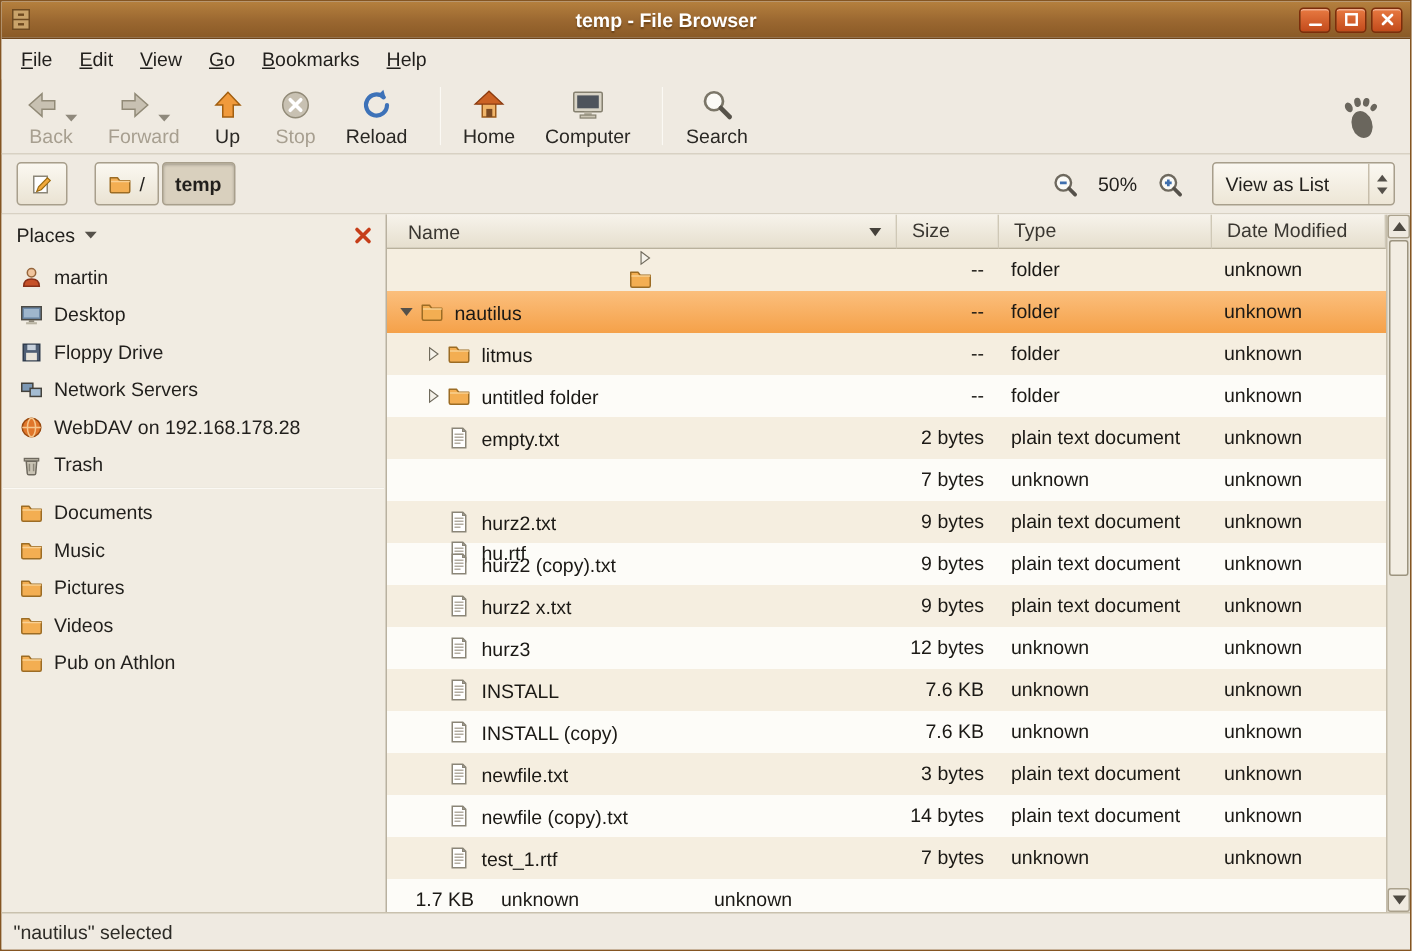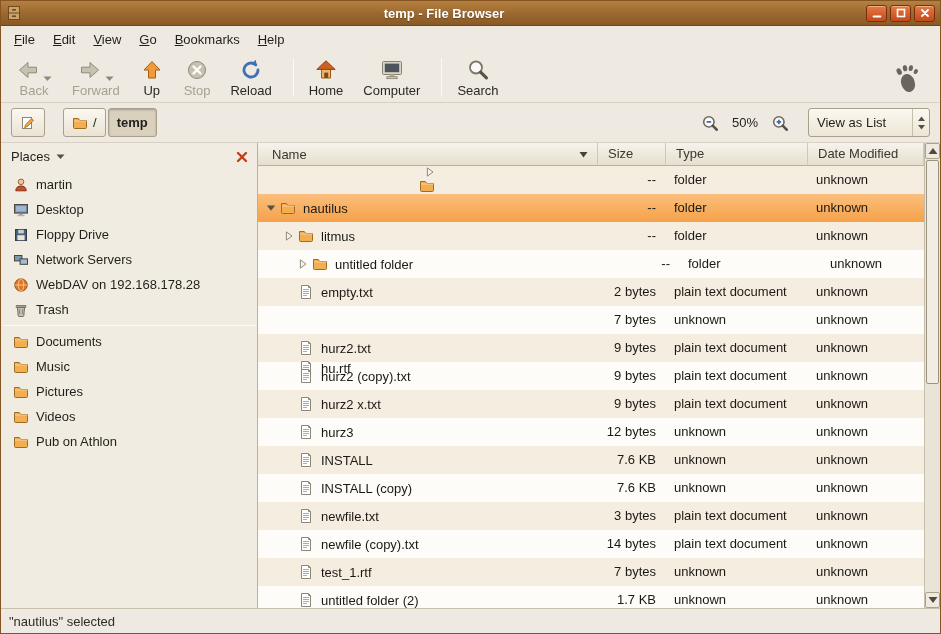--- a/index.html
+++ b/index.html
@@ -471,21 +471,21 @@
                   <path d="M2 6h12.5" stroke="#F9D092"></path>
                 </svg>
               </span>
               <span>litmus</span>
             </div>
             <div class="cell c-size">--</div>
             <div class="cell c-type">folder</div>
             <div class="cell c-date">unknown</div>
           </div>
           <div class="frow base">
-            <div class="cell c-name" style="padding-left: 22px; margin-left: 14px;">
+            <div class="cell c-name" style="padding-left: 22px;">
               <span class="expander">
                 <svg width="12" height="12" viewBox="0 0 16 16">
                   <path d="M4.5 2.5L12 8l-7.5 5.5z" fill="#F5F2EA" stroke="#6F6A5C"></path>
                 </svg>
               </span>
               <span class="icn">
                 <svg width="16" height="16" viewBox="0 0 16 16">
                   <path d="M1.5 3.5h4.8l1.5 2h6.7v7c0 0.55-0.45 1-1 1h-11c-0.55 0-1-0.45-1-1z" fill="#F3AE52" stroke="#9C6C24" stroke-linejoin="round"></path>
                   <path d="M2 6h12.5" stroke="#F9D092"></path>
                 </svg>
@@ -666,31 +666,20 @@
                   <path d="M5 5.5h6M5 7.5h6M5 9.5h6M5 11.5h4" stroke="#B2ACA0"></path>
                 </svg>
               </span>
               <span>test_1.rtf</span>
             </div>
             <div class="cell c-size">7 bytes</div>
             <div class="cell c-type">unknown</div>
             <div class="cell c-date">unknown</div>
           </div>
           <div class="frow base">
-            <div class="cell c-name" style="padding-left: 22px;">
-              <span class="expander"></span>
-              <span class="icn">
-                <svg width="16" height="16" viewBox="0 0 16 16">
-                  <path d="M3.5 1.5h7l2 2v11h-9z" fill="#FFFFFF" stroke="#8B8678"></path>
-                  <path d="M10.5 1.5v2h2" fill="none" stroke="#8B8678"></path>
-                  <path d="M5 5.5h6M5 7.5h6M5 9.5h6M5 11.5h4" stroke="#B2ACA0"></path>
-                </svg>
-              </span>
-              <span>untitled folder (2)</span>
-            </div>
             <div class="cell c-size">1.7 KB</div>
             <div class="cell c-type">unknown</div>
             <div class="cell c-date">unknown</div>
           </div>
         </div>
       <div class="vscroll">
         <div class="sbtn up">
           <span class="icn">
               <svg width="10" height="8" viewBox="0 0 10 8">
                 <path d="M5 1L9.5 7h-9z" fill="#4E4A42"></path>

